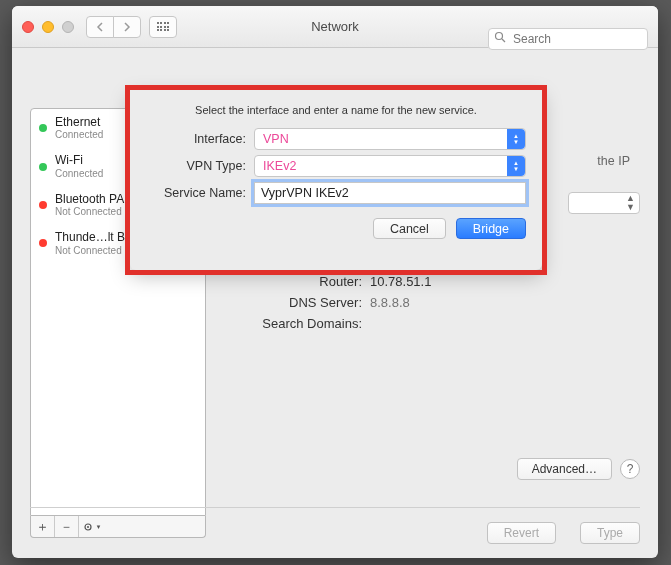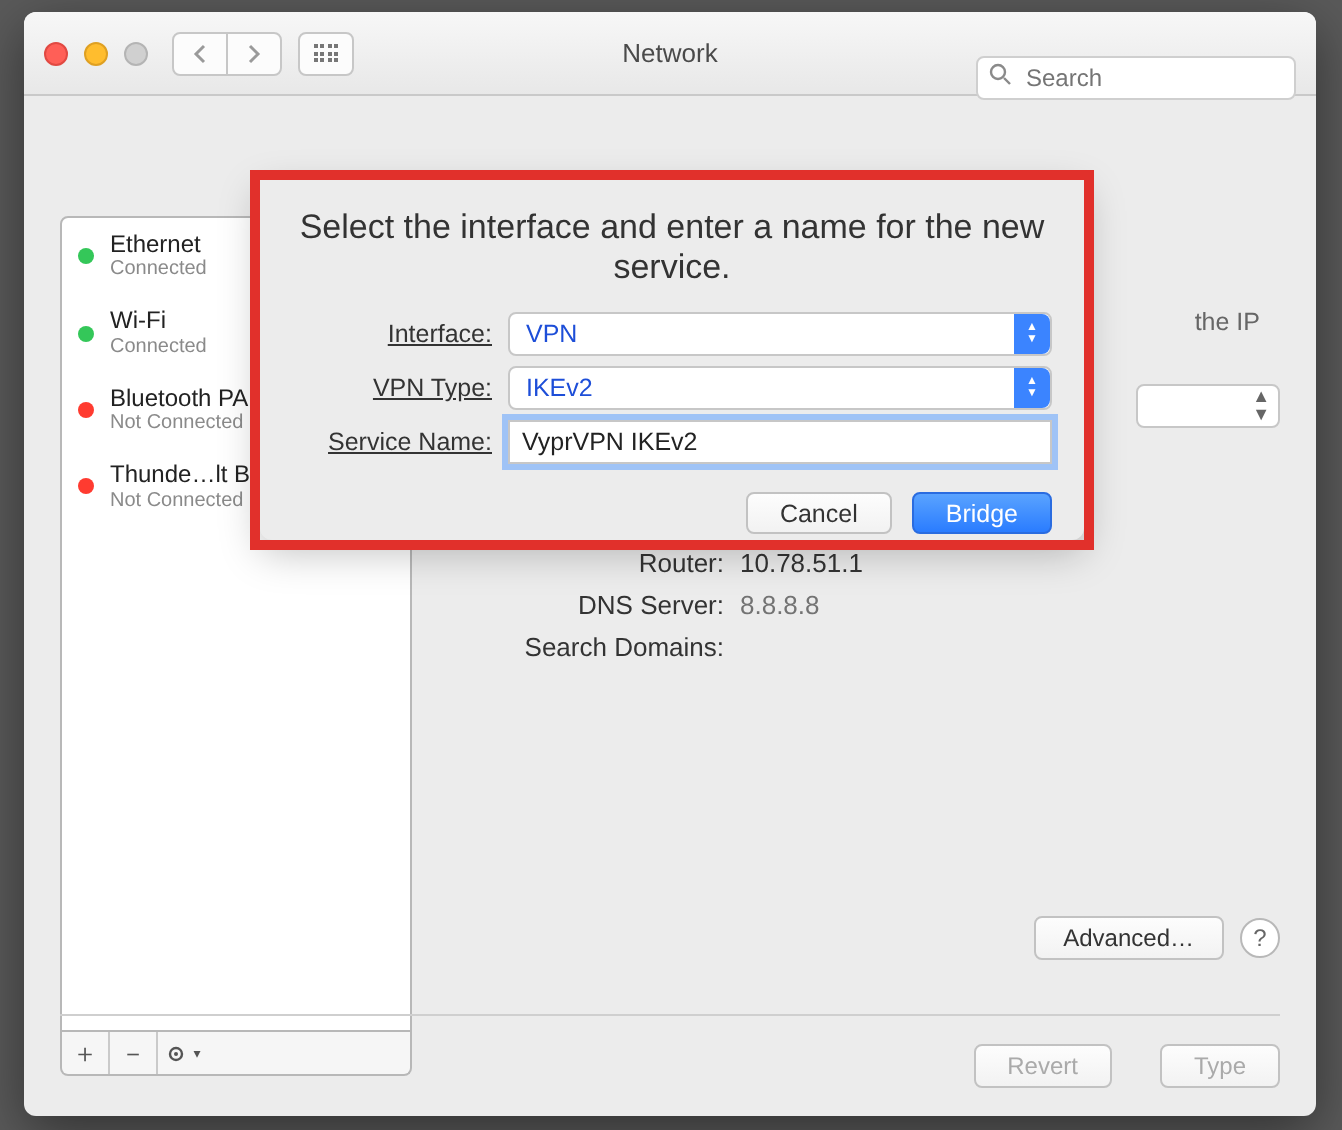--- a/index.html
+++ b/index.html
@@ -44,25 +44,25 @@
   .select-arrow { color:#666; font-size:9px; line-height:1;}
   .adv-row { position:absolute; right:18px; bottom:78px; display:flex; align-items:center; gap:8px;}
   .adv-btn { height:22px; padding:0 14px; background:linear-gradient(#fdfdfd,#f2f2f2); border:1px solid #c2c2c2; border-radius:4px; font-size:12px; color:#333;}
   .help { width:20px; height:20px; border-radius:50%; border:1px solid #b8b8b8; background:#fff; display:flex; align-items:center; justify-content:center; font-size:12px; color:#666;}
   .bottom-bar { position:absolute; left:18px; right:18px; bottom:50px; height:1px; background:#cfcfcf;}
   .bottom-btns { position:absolute; right:18px; bottom:14px; display:flex; gap:24px;}
   .bottom-btn { height:22px; padding:0 16px; background:linear-gradient(#fdfdfd,#f2f2f2); border:1px solid #c2c2c2; border-radius:4px; font-size:12px; color:#aaa;}
   .sheet-wrap { position:absolute; left:118px; top:42px; width:412px; height:180px; }
   .sheet-border { position:absolute; inset:-5px; border:5px solid #e1302b; pointer-events:none;}
   .sheet { position:absolute; inset:0; background:#ececec; box-shadow:0 6px 20px rgba(0,0,0,0.25); border-bottom-left-radius:6px; border-bottom-right-radius:6px; padding:14px 16px 12px 16px;}
-  .sheet-title { font-size:17px; color:#333; text-align:center; margin-bottom:12px;}
+  .sheet-title { font-size:11px; color:#333; text-align:center; margin-bottom:12px;}
   .form-row { display:flex; align-items:center; margin:5px 0;}
-  .form-label { width:108px; text-align:right; font-size:12.5px; color:#333; padding-right:8px;text-decoration:underline;}
+  .form-label { width:108px; text-align:right; font-size:12.5px; color:#333; padding-right:8px;}
   .select { flex:1; height:22px; border:1px solid #c7c7c7; border-radius:4px; background:#fff; display:flex; align-items:center; position:relative; }
-  .select-text { padding-left:8px; font-size:12.5px; color:#1d4ed8;}
+  .select-text { padding-left:8px; font-size:12.5px; color:#ec4899;}
   .select-end { position:absolute; right:0; top:0; bottom:0; width:18px; background:#3b84ff; border-radius:0 4px 4px 0; display:flex; flex-direction:column; align-items:center; justify-content:center; gap:0;}
   .select-end::before { content:"▲"; color:#fff; font-size:6px; line-height:1;}
   .select-end::after { content:"▼"; color:#fff; font-size:6px; line-height:1;}
   .text-input { flex:1; height:22px; border:1px solid #c7c7c7; background:#fff; font-size:12.5px; padding:0 6px; color:#222; outline:3px solid rgba(96,163,255,0.55); outline-offset:0; border-radius:0;}
   .sheet-btns { display:flex; justify-content:flex-end; gap:10px; margin-top:14px;}
   .btn { height:21px; padding:0 16px; border-radius:4px; font-size:12.5px; border:1px solid #c2c2c2; background:linear-gradient(#fdfdfd,#f2f2f2); color:#333;}
   .btn.primary { background:linear-gradient(#5aa3ff,#2a7cff); border:1px solid #2a6ce0; color:#fff;}
   .ip-trail { position:absolute; left:206px; top:98px; font-size:12.5px; color:#666;}
 </style>
 </head>

